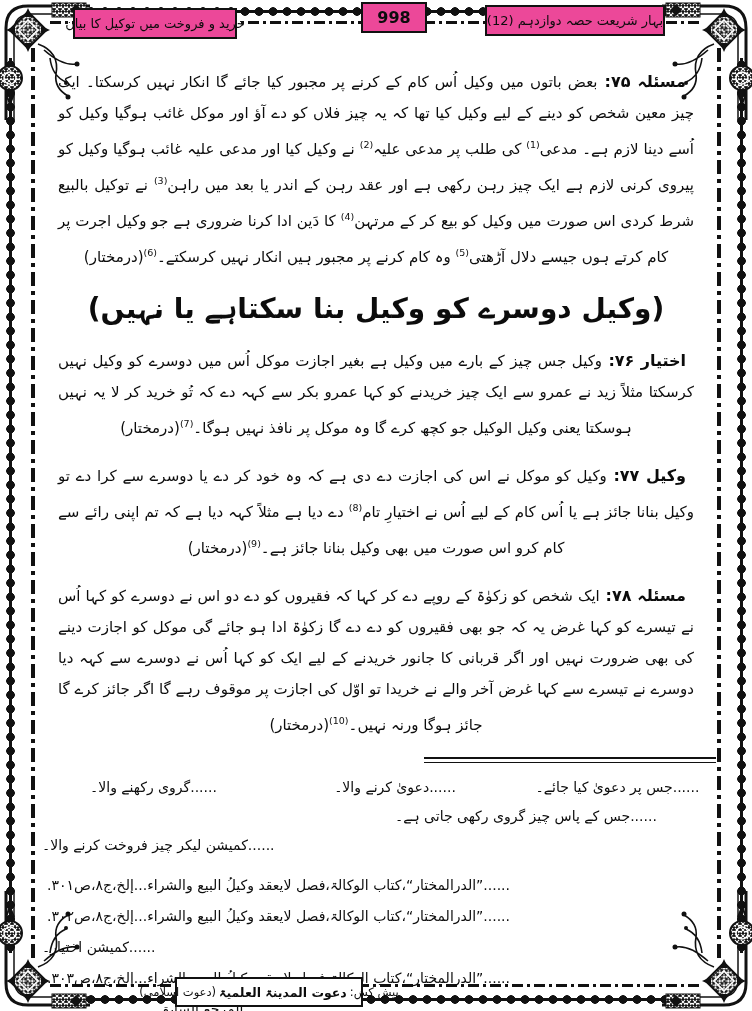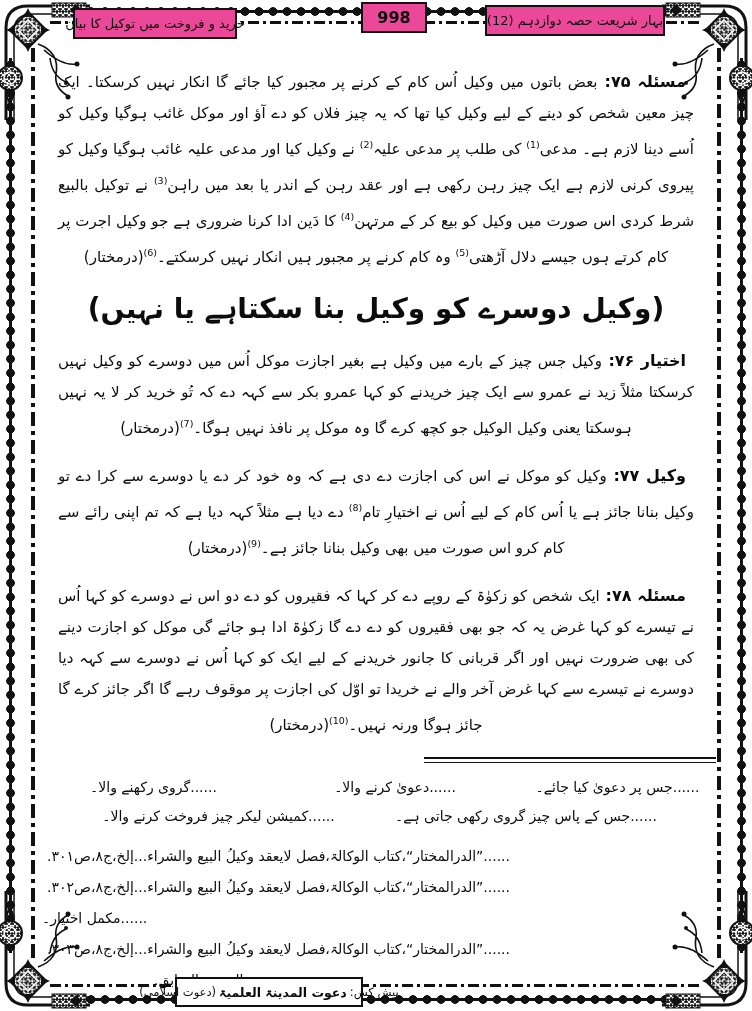--- a/index.html
+++ b/index.html
@@ -61,21 +61,21 @@
   .section-heading{margin:8px 0 6px;font-size:28px;font-weight:bold;
     text-align:center;line-height:40px;letter-spacing:0;}
   
   .fn-separator{width:292px;margin:6px -6px 10px auto;}
   .sep-a{height:2px;background:#111;margin-bottom:3px;}
   .sep-b{height:1px;background:#111;}
   .fn-rowA{display:grid;grid-template-columns:185px 260px 1fr;font-size:14px;line-height:29px;}
   .fn-rowA span{text-align:center;}
   .fn-rowB{display:grid;grid-template-columns:315px 1fr;font-size:14px;line-height:29px;}
   .fb1{text-align:left;}
-  .fb2{text-align:center;}
+  .fb2{text-align:left;margin-top:29px;}
   .fn-refs{margin-top:10px;font-size:14px;line-height:31px;}
   .ref-line{text-align:right;}
   
   .ref-tab{margin-right:200px;text-align:right;}
   .ref-left{text-align:left;}
   .ref-left-indent{text-align:left;margin-left:112px;}
 </style>
 </head>
 <body>
 
@@ -208,21 +208,21 @@
       <span>......گروی رکھنے والا۔</span>
     </div>
     <div class="fn-rowB">
       <span class="fb1">......جس کے پاس چیز گروی رکھی جاتی ہے۔</span>
       <span class="fb2">......کمیشن لیکر چیز فروخت کرنے والا۔</span>
     </div>
 
     <div class="fn-refs">
       <div class="ref-line ref-tab">......”الدرالمختار“،کتاب الوکالۃ،فصل لایعقد وکیلُ البیع والشراء...إلخ،ج۸،ص۳۰۱.</div>
       <div class="ref-line ref-tab">......”الدرالمختار“،کتاب الوکالۃ،فصل لایعقد وکیلُ البیع والشراء...إلخ،ج۸،ص۳۰۲.</div>
-      <div class="ref-line ref-left">......مکمل اختیار۔</div>
+      <div class="ref-line ref-left">......کمیشن اختیار۔</div>
       <div class="ref-line ref-tab">......”الدرالمختار“،کتاب الوکالۃ،فصل لایعقد وکیلُ البیع والشراء...إلخ،ج۸،ص۳۰۳.</div>
       <div class="ref-line ref-left-indent">......المرجع السابق.</div>
     </div>
   </div>
 
   <div class="fbox">
     <span>پیش کش:</span>
     <span class="org">دعوت المدینۃ العلمیۃ</span>
     <span>(دعوت اسلامی)</span>
   </div>

